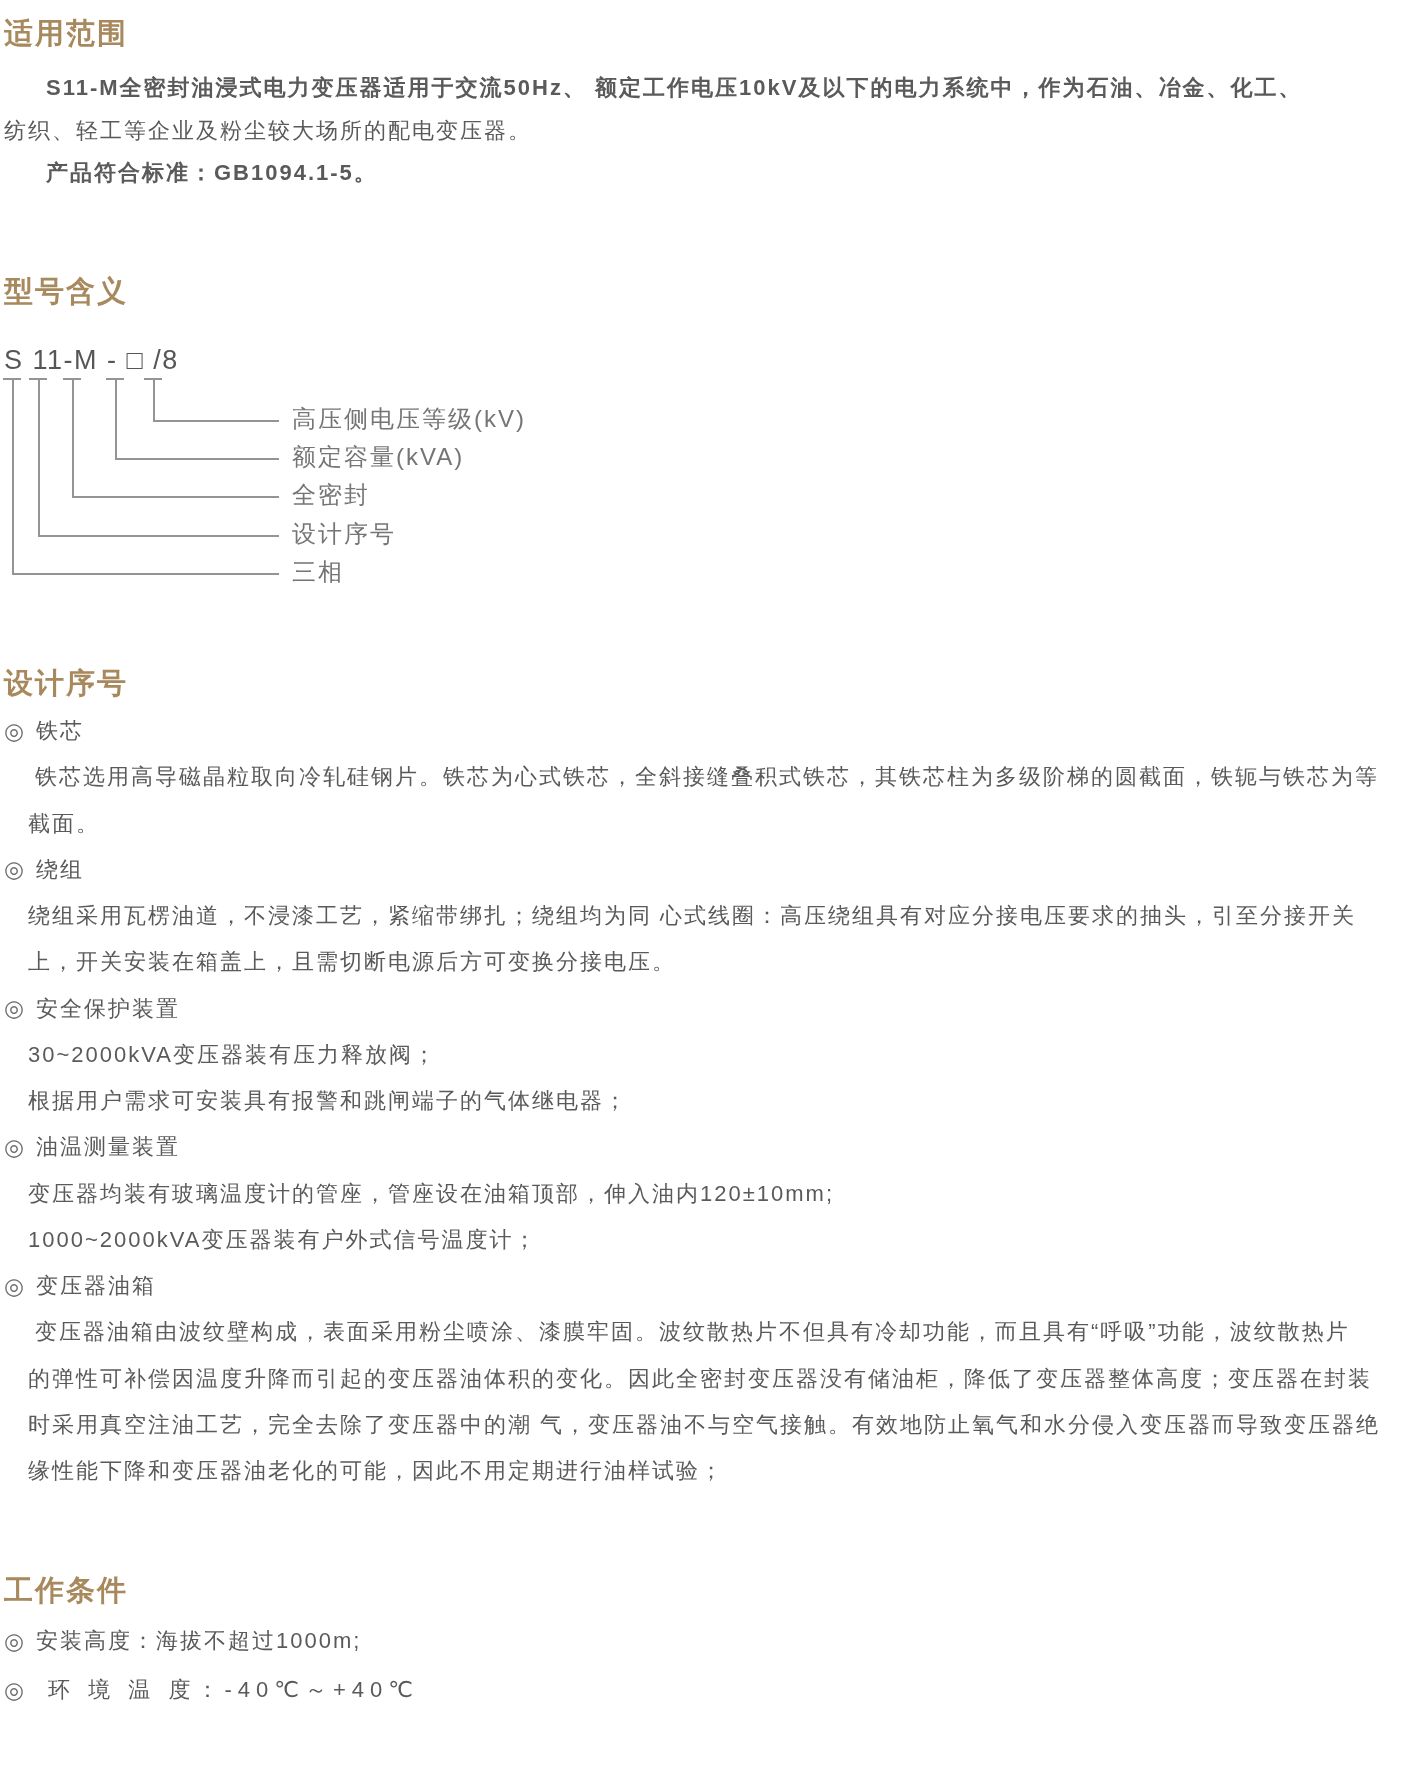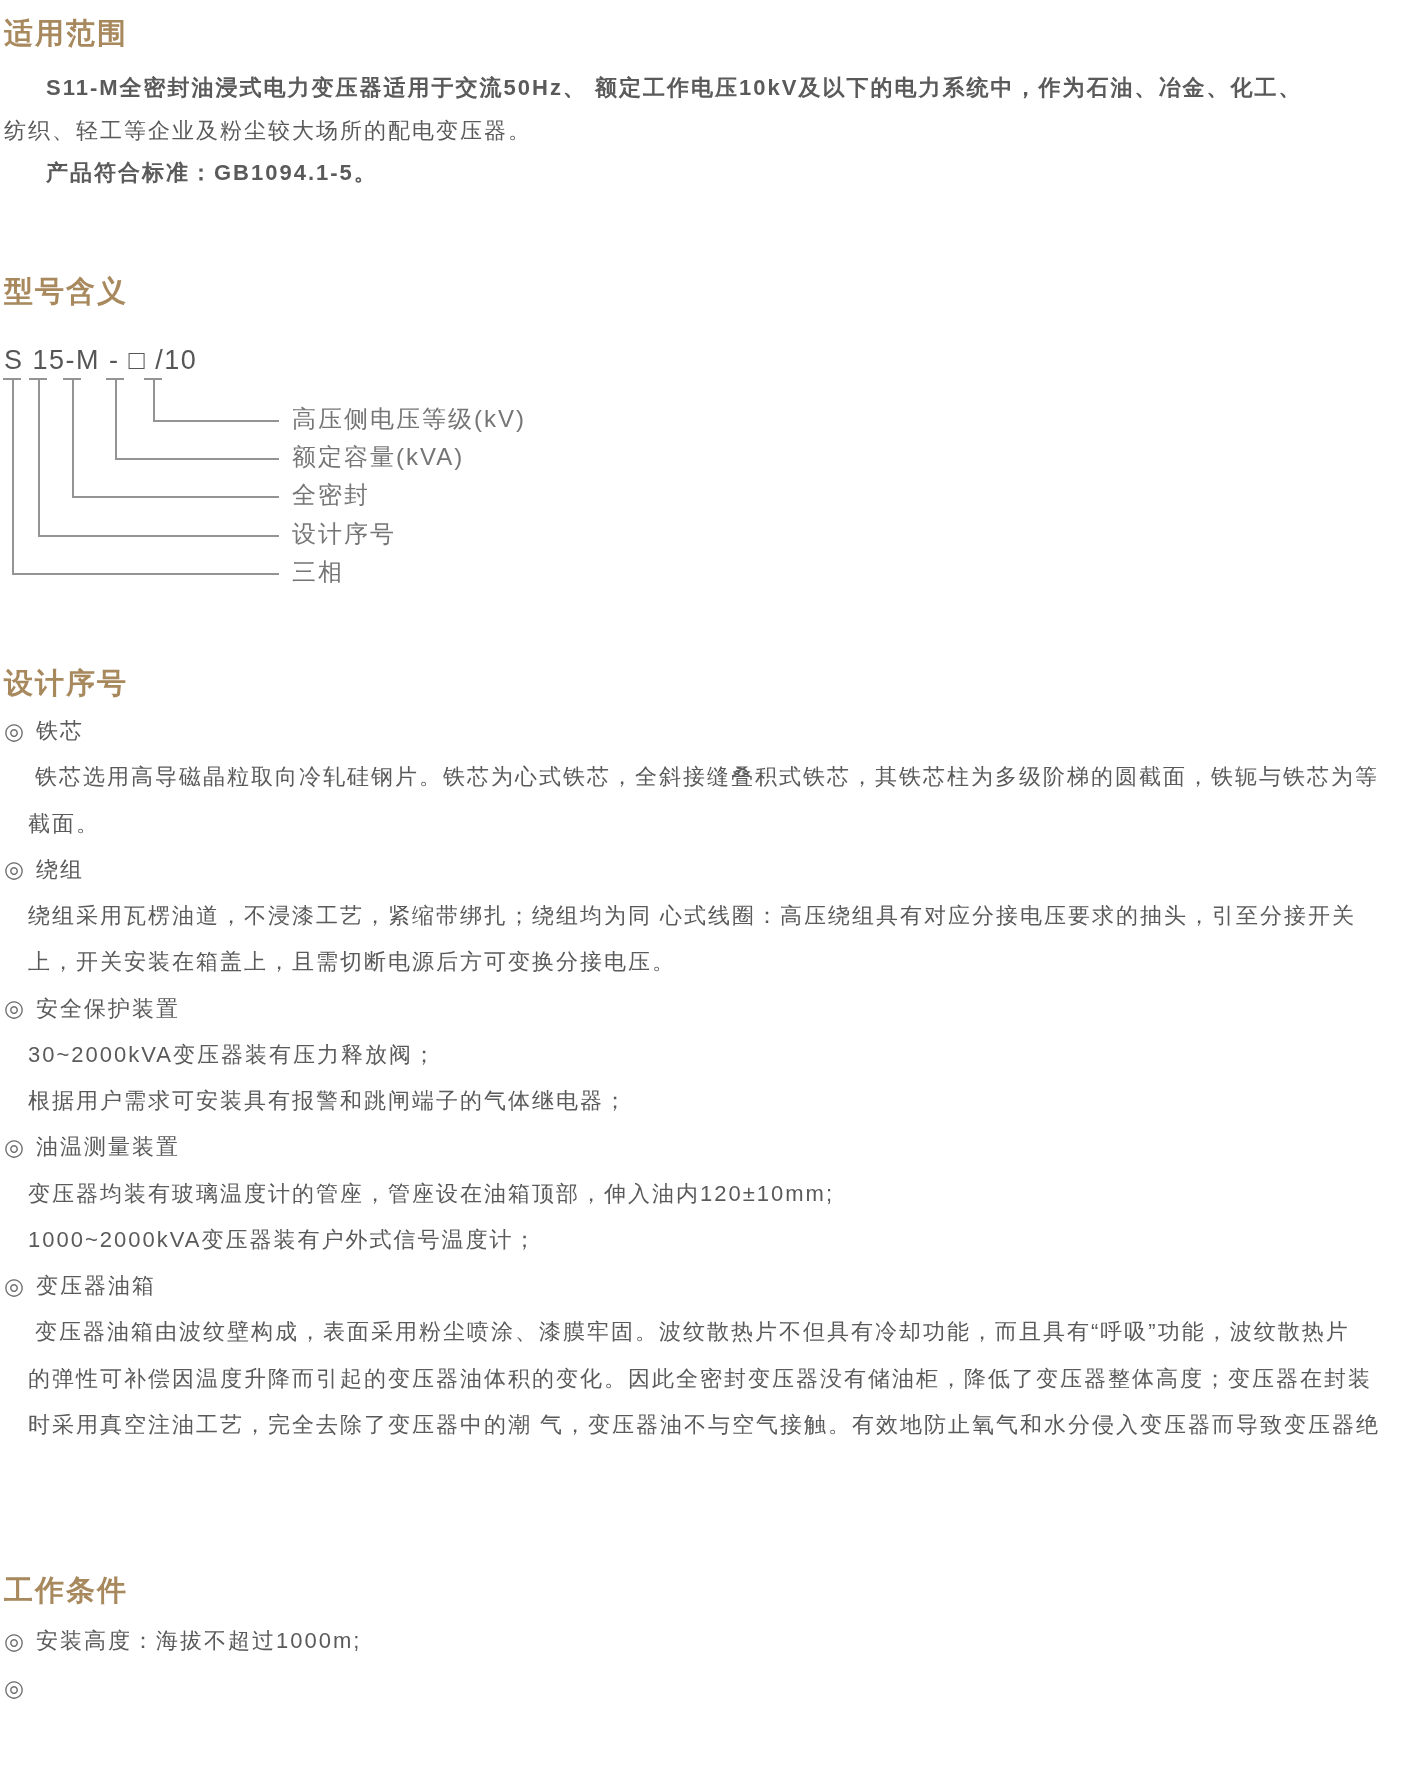--- a/index.html
+++ b/index.html
@@ -39,21 +39,21 @@
 <body>
 
 <h2 class="hd" style="top:14px;">适用范围</h2>
 <div class="body-line ind" style="top:75px;">S11-M全密封油浸式电力变压器适用于交流50Hz、 额定工作电压10kV及以下的电力系统中，作为石油、冶金、化工、</div>
 <div class="body-line" style="top:118px;">纺织、轻工等企业及粉尘较大场所的配电变压器。</div>
 <div class="body-line ind" style="top:160px;">产品符合标准：GB1094.1-5。</div>
 
 <h2 class="hd" style="top:272px;text-align:right;">型号含义</h2>
 
 <div id="diagram">
-  <div class="model-string">S 15-M - □ /10</div>
+  <div class="model-string">S 11-M - □ /8</div>
 
   <div class="cap" style="left:-1px;"></div>
   <div class="cap" style="left:25px;"></div>
   <div class="cap" style="left:59px;"></div>
   <div class="cap" style="left:102px;"></div>
   <div class="cap" style="left:140px;"></div>
 
   <div class="conn" style="left:149px;width:124px;height:41px;"></div>
   <div class="conn" style="left:111px;width:162px;height:79px;"></div>
   <div class="conn" style="left:68px;width:205px;height:117px;"></div>
@@ -116,23 +116,27 @@
     </div>
   <div class="row indent2">
       <span class="txt">变压器油箱由波纹壁构成，表面采用粉尘喷涂、漆膜牢固。波纹散热片不但具有冷却功能，而且具有“呼吸”功能，波纹散热片</span>
     </div>
   <div class="row indent1">
       <span class="txt">的弹性可补偿因温度升降而引起的变压器油体积的变化。因此全密封变压器没有储油柜，降低了变压器整体高度；变压器在封装</span>
     </div>
   <div class="row indent1">
       <span class="txt">时采用真空注油工艺，完全去除了变压器中的潮 气，变压器油不与空气接触。有效地防止氧气和水分侵入变压器而导致变压器绝</span>
     </div>
+  <div class="row indent1">
+      <span class="txt">缘性能下降和变压器油老化的可能，因此不用定期进行油样试验；</span>
+    </div>
 </div>
 
 <h2 class="hd" style="top:1571px;">工作条件</h2>
 
 <div class="cond" id="cond-1" style="top:1626px;">
   <span class="blt">◎</span>
   <span class="txt">安装高度：海拔不超过1000m;</span>
 </div>
 <div class="cond" id="cond-2" style="top:1675px;">
   <span class="blt">◎</span>
+  <span class="txt">环 境 温 度：-40℃～+40℃</span>
 </div>
 
 </body></html>

